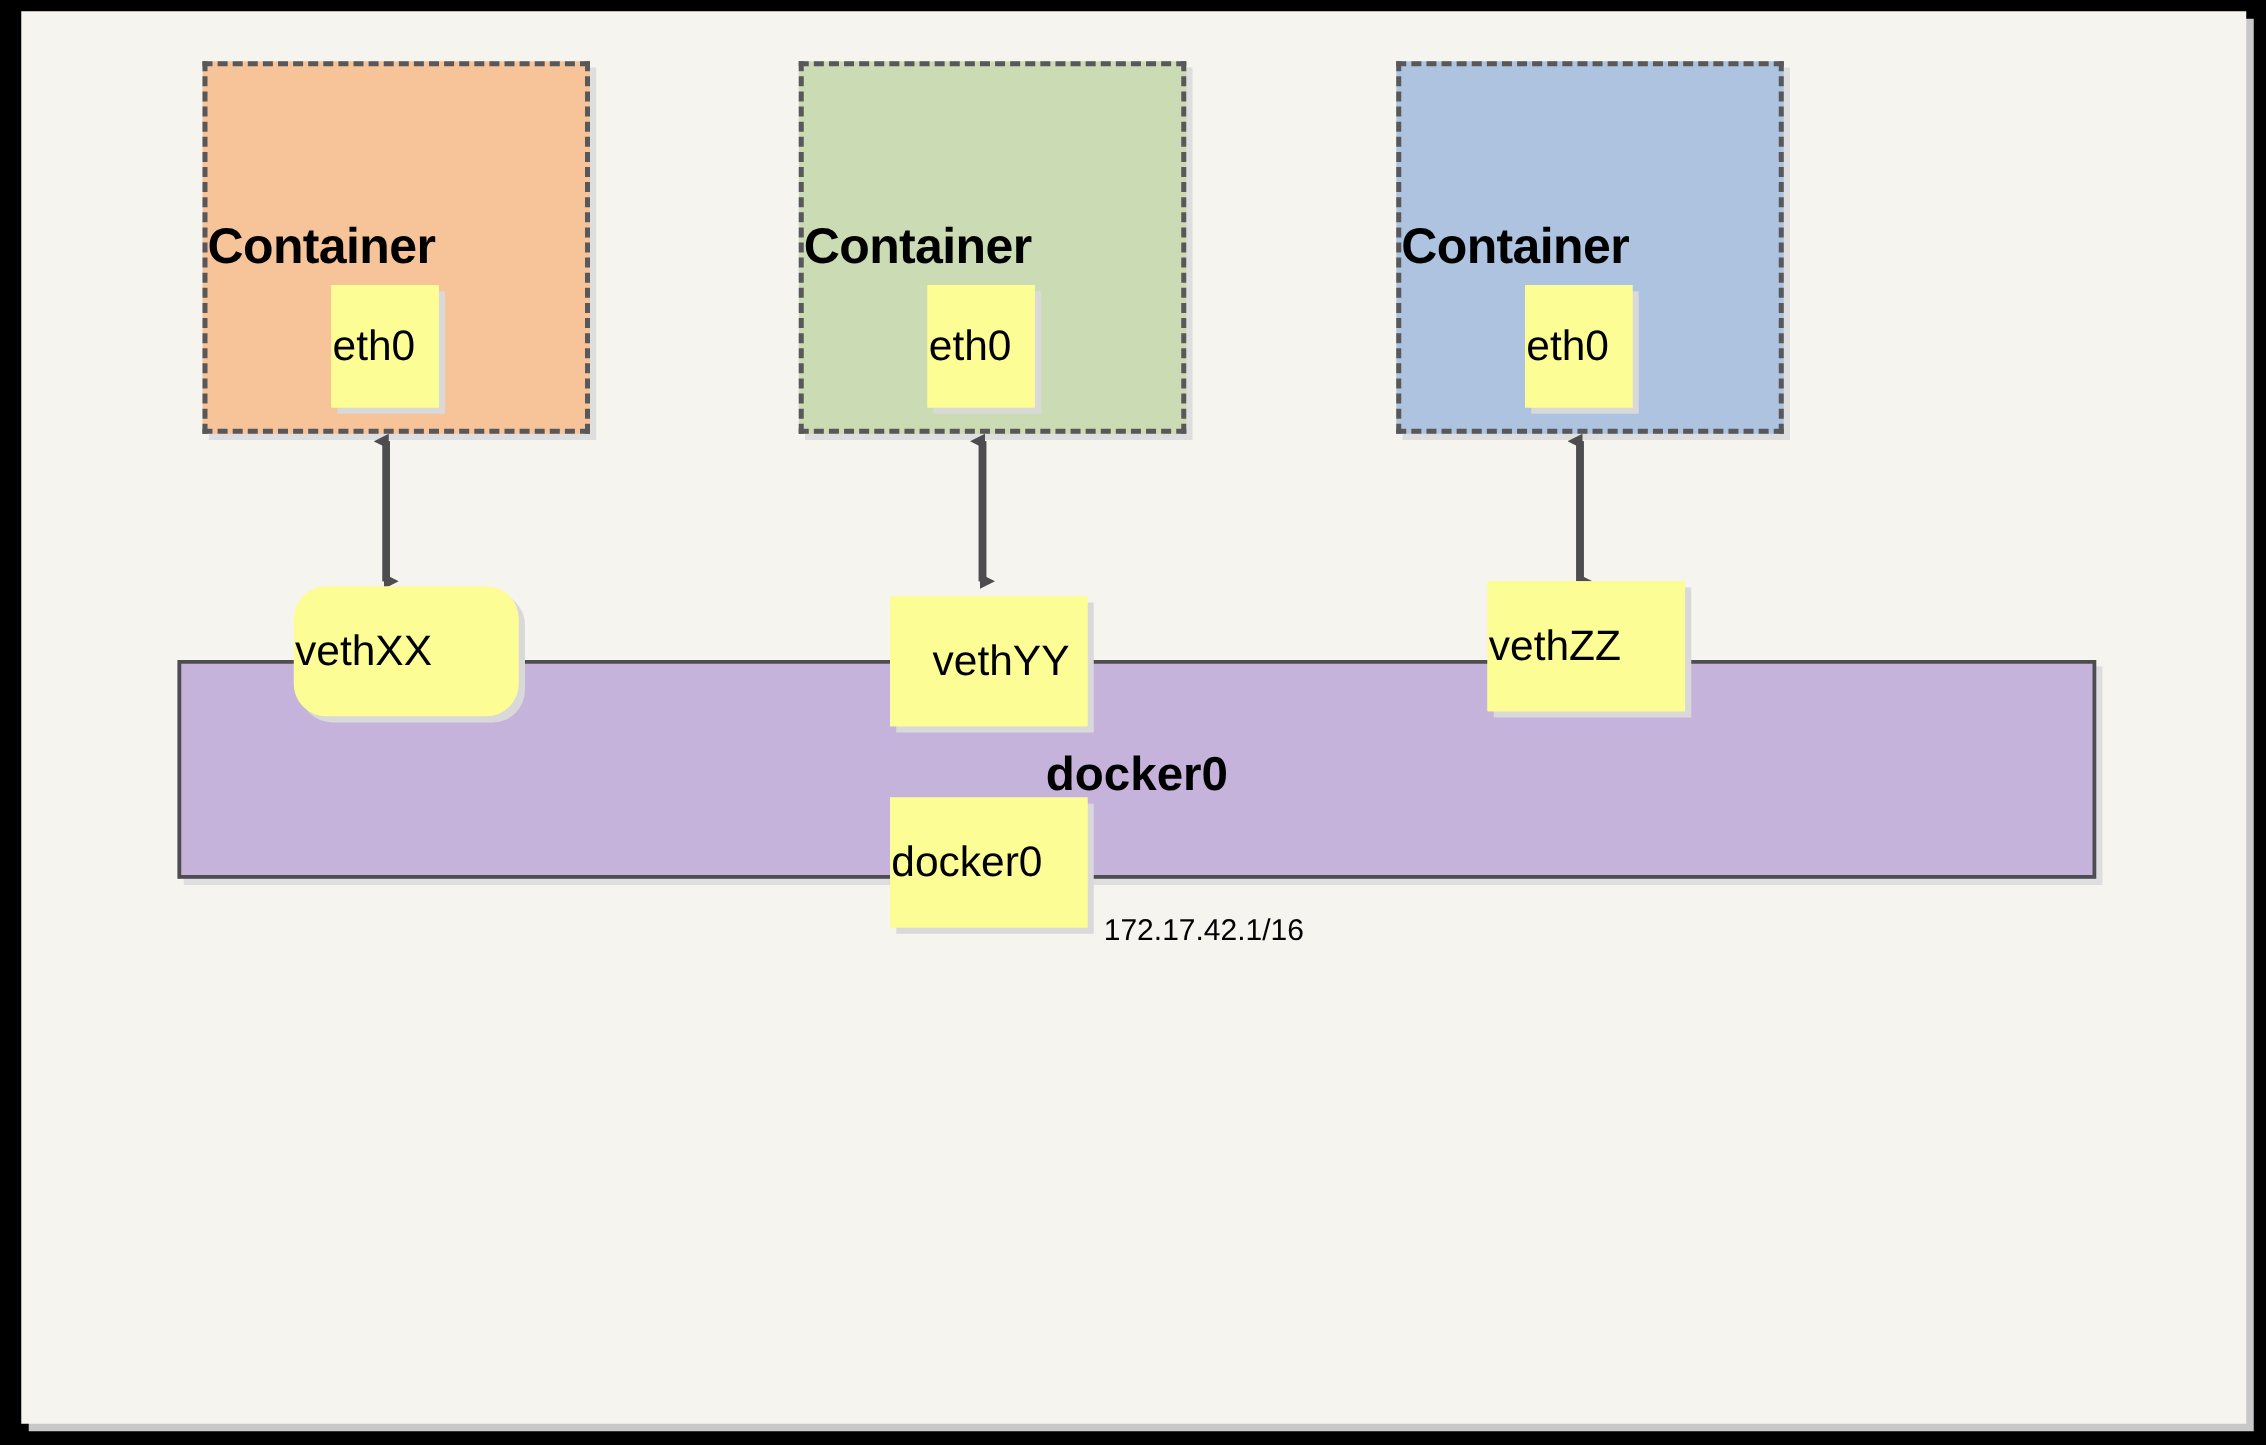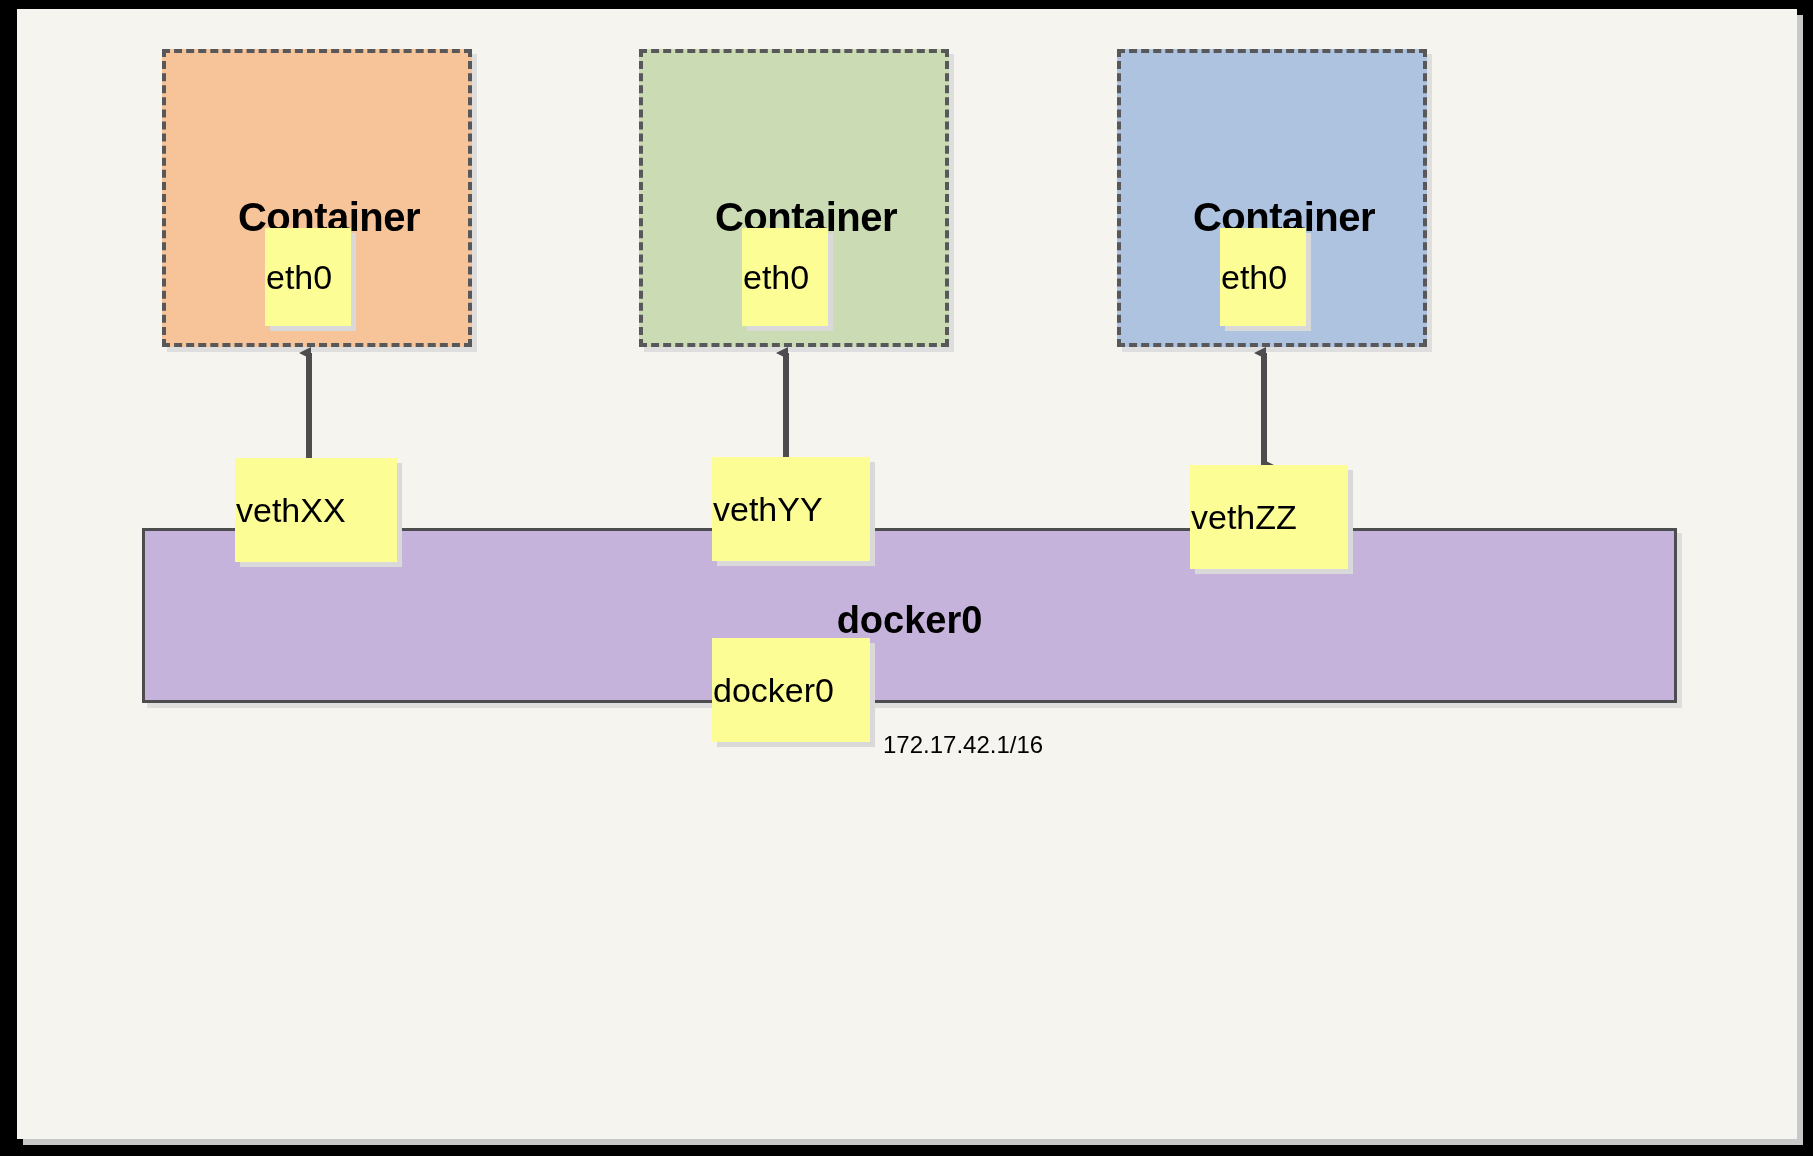--- a/index.html
+++ b/index.html
@@ -38,28 +38,27 @@
   }
   
   .container-box {
     position: absolute;
     box-sizing: border-box;
     border: 4px dashed #58585a;
     box-shadow: 5px 5px 0 0 #dedede;
   }
   .container-title {
     position: absolute;
-    left: 12px;
-    width: 100%;
-    text-align: center;
+    left: 0;
+    width: 100%;
+    text-align: left;
     font-size: 40px;
     font-weight: bold;
     color: #000000;
     letter-spacing: -0.5px;
-    margin-top: 20px;
   }
   
   .note {
     position: absolute;
     box-sizing: border-box;
     background: #fdfd96;
     border: 1px solid #fdfd96;
     box-shadow: 5px 5px 0 0 #d9d9d9;
     display: flex;
     align-items: center;
@@ -174,25 +173,25 @@
         </marker>
       </defs>
       <line x1="24" y1="126" x2="24" y2="14" stroke="#4d4d4f" stroke-width="6" marker-end="url(#arrowUp3)"></line>
       <line x1="24" y1="14" x2="24" y2="126" stroke="#4d4d4f" stroke-width="6" marker-end="url(#arrowDown3)"></line>
     </svg>
 
     <div id="bridge-bar" style="left:125px; top:519px; width:1535px; height:175px;">
       <div id="bridge-title" style="top:68px;">docker0</div>
     </div>
 
-    <div class="note" style="left:218px; top:449px; width:162px; height:104px;">
+    <div class="note" style="left:218px; top:460px; width:180px; height:104px;border-radius:26px;">
       <span class="note-label">vethXX</span>
     </div>
 
-    <div class="note" style="left:695px; top:448px; width:158px; height:104px;">
+    <div class="note" style="left:695px; top:468px; width:158px; height:104px;padding-left:33px;">
       <span class="note-label">vethYY</span>
     </div>
 
     <div class="note" style="left:1173px; top:456px; width:158px; height:104px;">
       <span class="note-label">vethZZ</span>
     </div>
 
     <div class="note" style="left:695px; top:629px; width:158px; height:104px;">
       <span class="note-label">docker0</span>
     </div>

